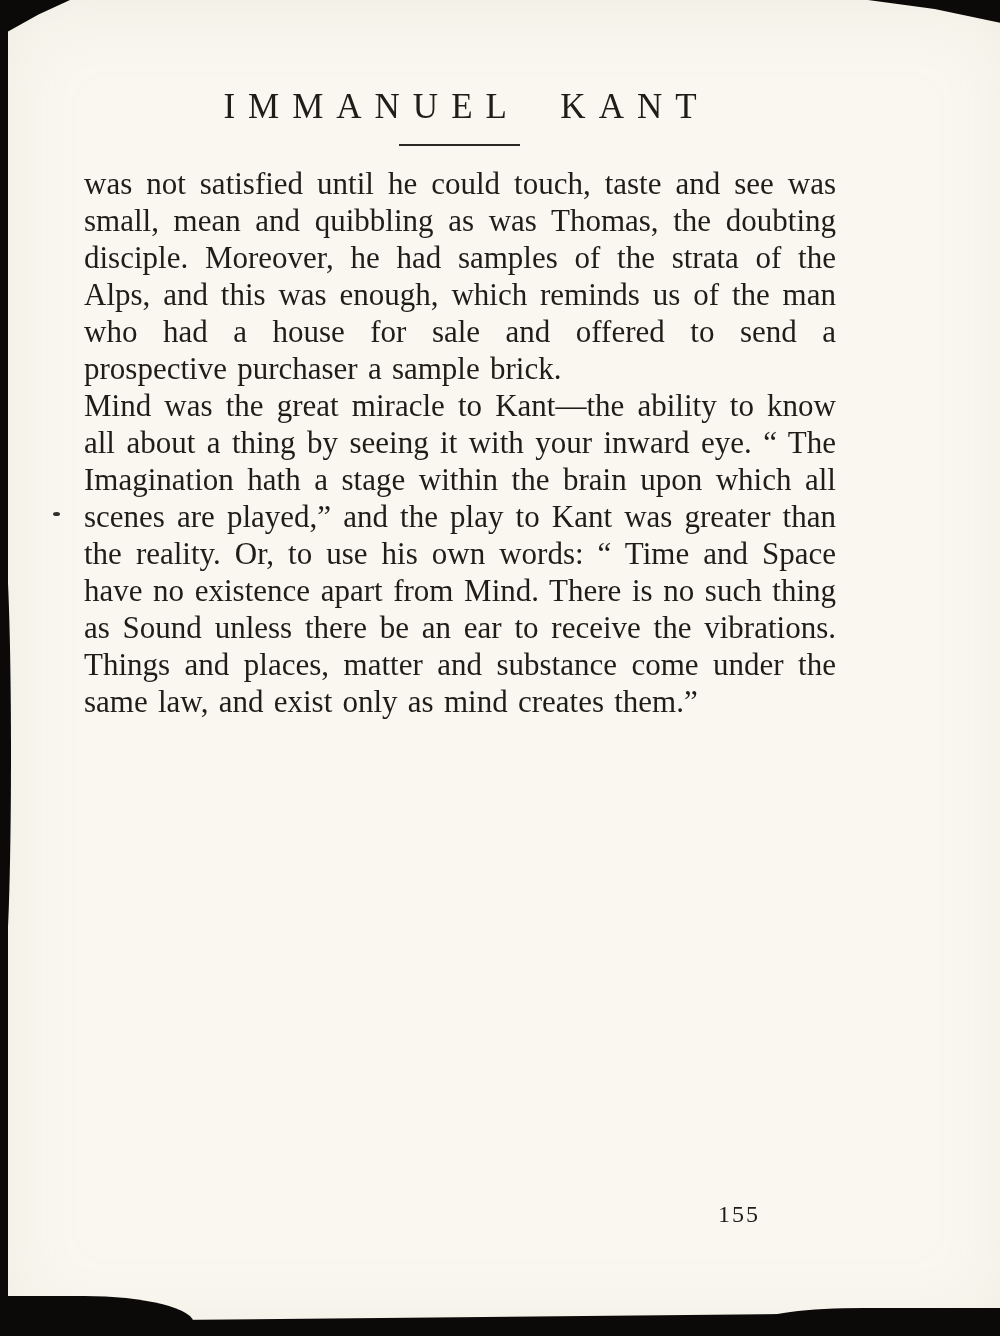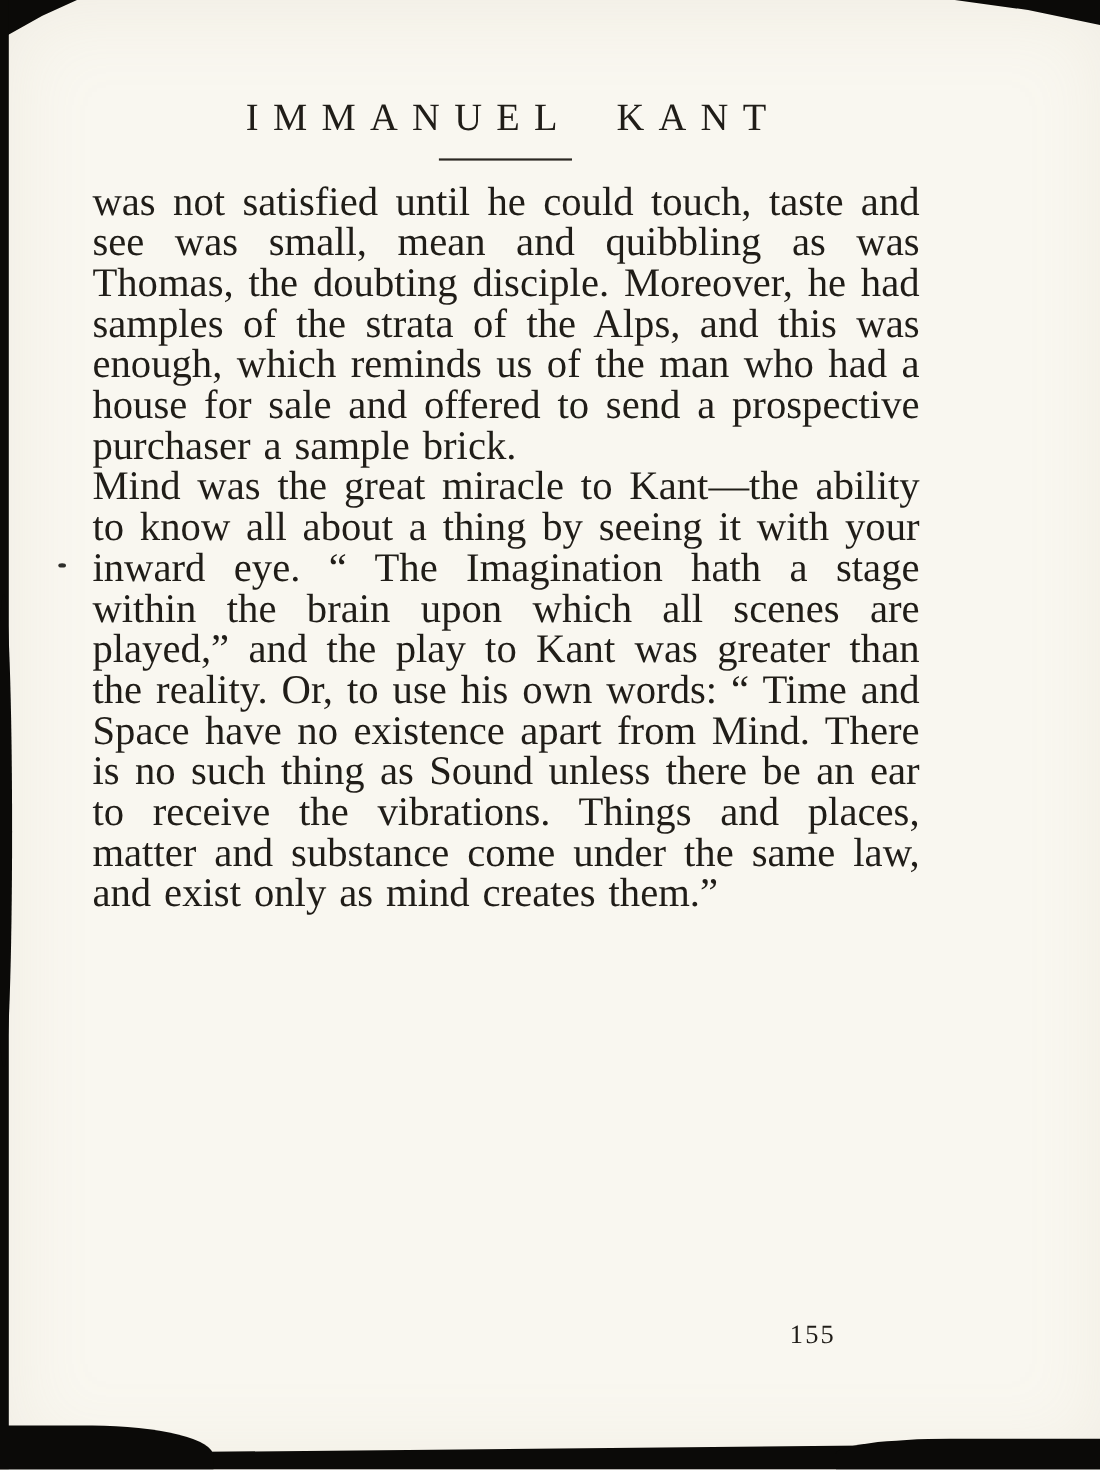--- a/index.html
+++ b/index.html
@@ -87,21 +87,21 @@
     left: 399px;
     width: 121px;
     height: 2px;
     background: #2b2823;
   }
   .body-text {
     position: absolute;
     top: 165px;
     left: 84px;
     width: 752px;
-    font-size: 37px;
+    font-size: 31px;
     line-height: 37px;
     text-align: justify;
     word-spacing: 2.5px;
   }
   .body-text p {
     margin: 0;
     padding: 0;
     text-indent: 0;
   }
   .page-number {

